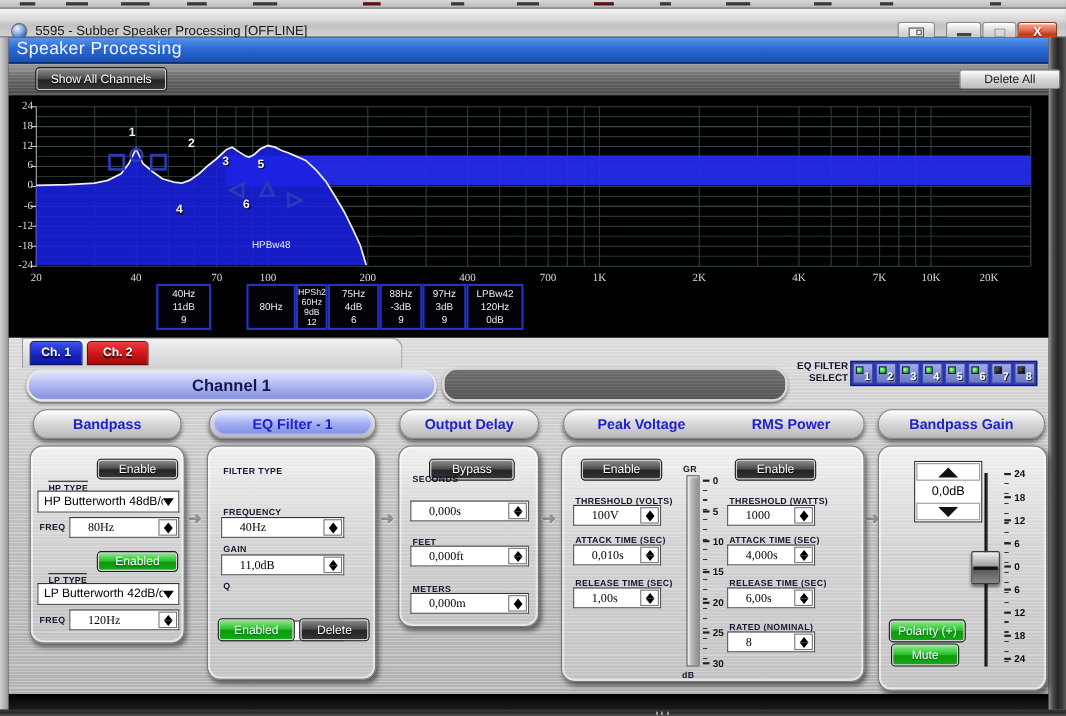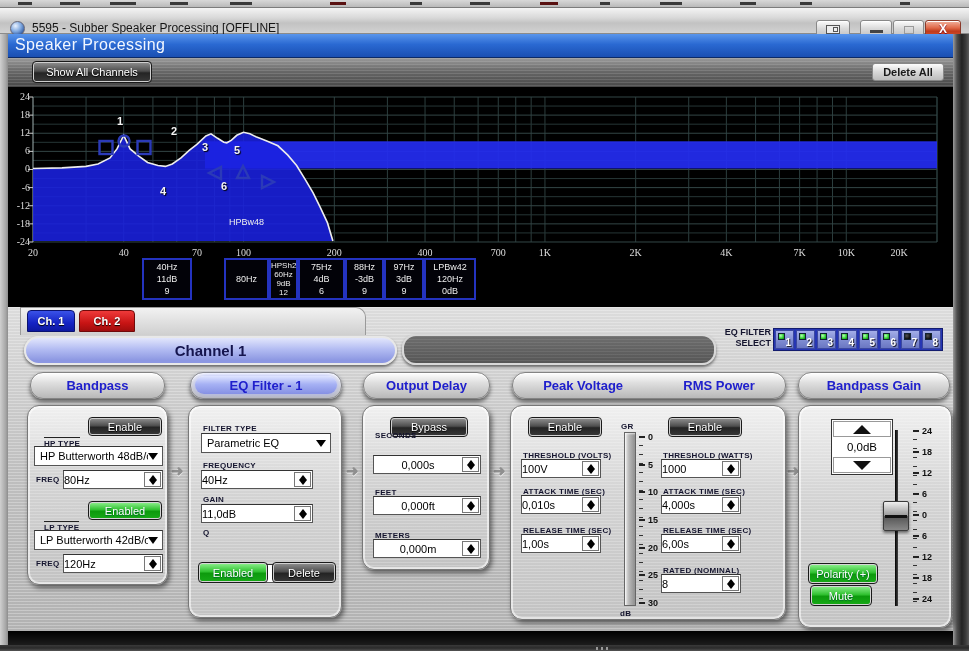--- a/index.html
+++ b/index.html
@@ -128,21 +128,21 @@
   .phd .t { position:relative; }
   .panel { border-radius:12px;
     background:repeating-linear-gradient(180deg,rgba(255,255,255,.22) 0 1px,transparent 1px 3px),
       linear-gradient(180deg,#f0f0f0,#d4d4d4 40%,#c2c2c2);
     border:1px solid #787878; box-shadow:inset 0 0 0 2px rgba(255,255,255,.55),
       2px 3px 5px rgba(0,0,0,.5); }
   .lbl { position:absolute; font-size:8px; font-weight:bold; color:#14142e; letter-spacing:.3px; }
   .grp { border-top:1px solid #222; padding-top:1px; }
   .spin { position:absolute; display:flex; align-items:center; height:19px;
     background:#fff; border:1px solid #555; border-top-color:#333; }
-  .spin .sv { flex:1; padding-left:0; font-size:11px; color:#000; white-space:nowrap; overflow:hidden; }
+  .spin .sv { flex:1; padding-left:16px; font-size:11px; color:#000; white-space:nowrap; overflow:hidden;font-family:Liberation Serif, serif; }
   .sbx { width:17px; height:15px; margin-right:1px; border:1px solid #777; background:#fdfdfd;
     display:flex; flex-direction:column; align-items:center; justify-content:space-between;
     padding:2px 0; flex:none; }
   .sbx .up { width:0; height:0; border-left:4px solid transparent; border-right:4px solid transparent;
     border-bottom:5px solid #000; }
   .sbx .dn { width:0; height:0; border-left:4px solid transparent; border-right:4px solid transparent;
     border-top:5px solid #000; }
   .combo { position:absolute; display:flex; align-items:center; height:20px;
     background:#fff; border:1px solid #555; border-top-color:#333; }
   .combo .sv { flex:1; padding-left:5px; font-size:11px; color:#000; white-space:nowrap; overflow:hidden; }
@@ -227,21 +227,21 @@
   <div class="abs" id="grip"></div>
 
   <div class="abs" id="content">
 
     <div class="abs" id="bluehdr">
       <span>Speaker Processing</span>
     </div>
 
     <div class="abs" id="toolbar">
       <div class="abs btn-dark" style="left:25px; top:4px; width:118px; height:20px;">Show All Channels</div>
-      <div class="abs btn-light" style="left:864px; top:5px; width:72px; height:18px;font-weight:bold;">Delete All</div>
+      <div class="abs btn-light" style="left:864px; top:5px; width:92px; height:18px;">Delete All</div>
     </div>
 
     <div class="abs" id="graph">
       <svg id="plot" width="945" height="220" viewBox="0 0 945 220">
         <g id="grid">
             <line x1="78.06157909124843" x2="78.06157909124843" y1="10" y2="155" stroke="#2c3e3e" stroke-width="1"></line>
             <line x1="115.70936859342746" x2="115.70936859342746" y1="10" y2="155" stroke="#2c3e3e" stroke-width="1"></line>
             <line x1="144.91126281314507" x2="144.91126281314507" y1="10" y2="155" stroke="#2c3e3e" stroke-width="1"></line>
             <line x1="168.77094768467586" x2="168.77094768467586" y1="10" y2="155" stroke="#2c3e3e" stroke-width="1"></line>
             <line x1="188.94402380406856" x2="188.94402380406856" y1="10" y2="155" stroke="#2c3e3e" stroke-width="1"></line>
@@ -480,24 +480,20 @@
           <span class="sv">120Hz</span>
             <span class="sbx">
               <i class="up"></i>
               <i class="dn"></i>
             </span>
           </div>
       </div>
 
       <div class="abs panel" style="left:180px; top:98px; width:154px; height:213px;">
         <span class="lbl" style="left:14px; top:18px;">FILTER TYPE</span>
-        <div class="combo" style="left:12px; top:27px; width:130px;">
-          <span class="sv">Parametric EQ</span>
-            <span class="cbx"></span>
-          </div>
         <span class="lbl" style="left:14px; top:55px;">FREQUENCY</span>
         <div class="spin" style="left:12px; top:64px; width:112px;">
           <span class="sv">40Hz</span>
             <span class="sbx">
               <i class="up"></i>
               <i class="dn"></i>
             </span>
           </div>
         <span class="lbl" style="left:14px; top:89px;">GAIN</span>
         <div class="spin" style="left:12px; top:98px; width:112px;">
@@ -512,21 +508,21 @@
           <span class="sv">9,000</span>
             <span class="sbx">
               <i class="up"></i>
               <i class="dn"></i>
             </span>
           </div>
         <div class="abs btn-green" style="left:10px; top:157px; width:68px; height:19px;">Enabled</div>
         <div class="abs btn-dark" style="left:84px; top:157px; width:62px; height:19px;">Delete</div>
       </div>
 
-      <div class="abs panel" style="left:354px; top:98px; width:128px; height:165px;text-align:center;">
+      <div class="abs panel" style="left:354px; top:98px; width:128px; height:165px;">
         <div class="abs btn-dark" style="left:28px; top:12px; width:76px; height:18px;">Bypass</div>
         <span class="lbl" style="left:12px; top:25px;">SECONDS</span>
         <div class="spin" style="left:10px; top:49px; width:108px;">
           <span class="sv">0,000s</span>
             <span class="sbx">
               <i class="up"></i>
               <i class="dn"></i>
             </span>
           </div>
         <span class="lbl" style="left:12px; top:82px;">FEET</span>

